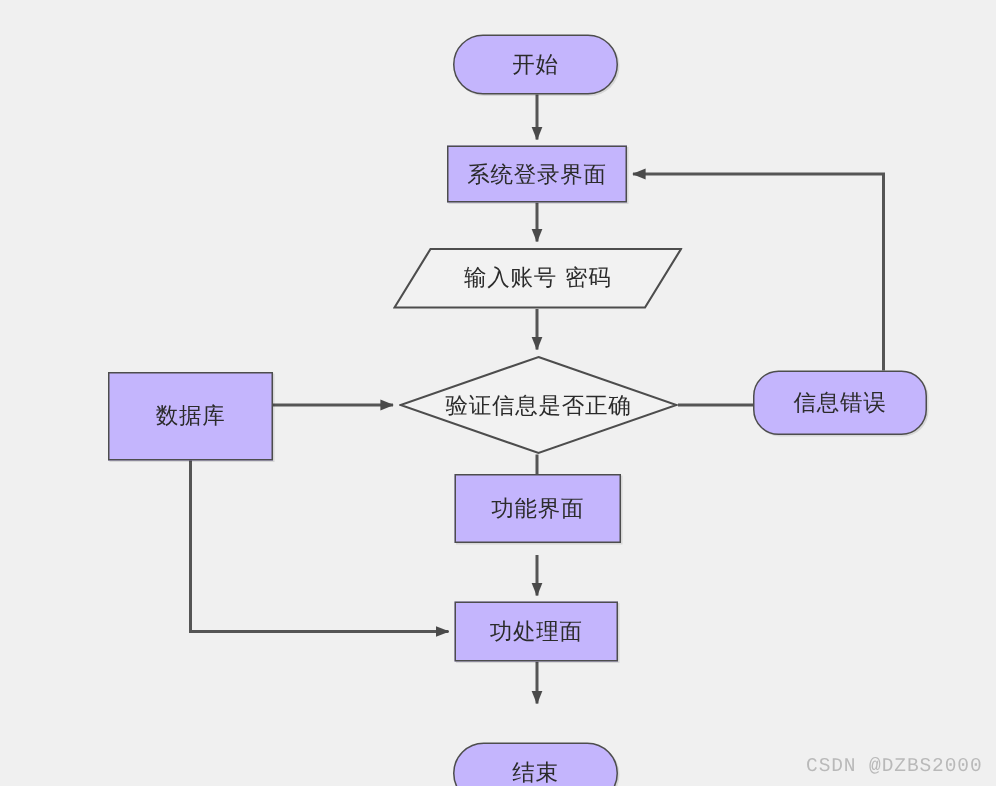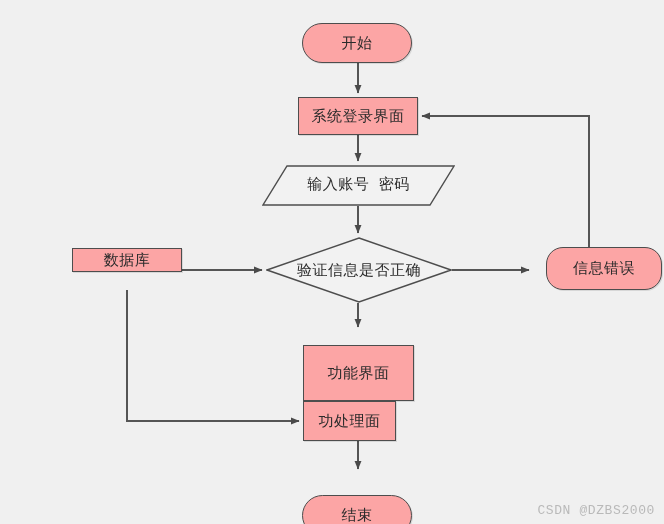--- a/index.html
+++ b/index.html
@@ -23,21 +23,21 @@
   #edges-layer {
     position: absolute;
     left: 0;
     top: 0;
     width: 664px;
     height: 524px;
   }
   .node {
     position: absolute;
     box-sizing: border-box;
-    background: #fca5a5;
+    background: #c4b5fd;
     border: 1px solid #4d4d4d;
     display: flex;
     align-items: center;
     justify-content: center;
     text-align: center;
     color: #2b2b2b;
     font-size: 15px;
     line-height: 1.25;
     letter-spacing: 0.5px;
     box-shadow: 1px 1px 0 rgba(0,0,0,0.10);
@@ -66,21 +66,20 @@
     height: 100%;
     display: flex;
     flex-direction: column;
     align-items: center;
     justify-content: center;
     text-align: center;
     color: #2b2b2b;
     font-size: 15px;
     line-height: 1.3;
     letter-spacing: 0.5px;
-    font-family: Liberation Mono, monospace;
   }
 
   
   .decision-wrap {
     position: absolute;
     font-family: Liberation Mono, monospace;
   }
   .decision-shape {
     position: absolute;
     left: 0;
@@ -162,33 +161,33 @@
     </div>
   </div>
 
   <div class="decision-wrap" style="left:266px; top:237px; width:186px; height:66px;">
     <svg class="decision-shape" viewBox="0 0 186 66" preserveAspectRatio="none">
       <polygon points="93,1 185,33 93,65 1,33" fill="#f2f2f2" stroke="#4d4d4d" stroke-width="1.4"></polygon>
     </svg>
     <div class="decision-label">验证信息是否正确</div>
   </div>
 
-  <div class="node process" style="left:72px; top:248px; width:110px; height:24px;">
+  <div class="node process" style="left:72px; top:248px; width:110px; height:59px;">
     <span>数据库</span>
   </div>
 
-  <div class="node process" style="left:546px; top:247px; width:116px; height:43px;border-radius:17px;">
+  <div class="node process" style="left:502px; top:247px; width:116px; height:43px;border-radius:17px;">
     <span>信息错误</span>
   </div>
 
-  <div class="node process" style="left:303px; top:345px; width:111px; height:56px;">
+  <div class="node process" style="left:303px; top:316px; width:111px; height:46px;">
     <span>功能界面</span>
   </div>
 
-  <div class="node process" style="left:303px; top:401px; width:93px; height:40px;">
+  <div class="node process" style="left:303px; top:401px; width:109px; height:40px;">
     <span>功处理面</span>
   </div>
 
   <div class="node terminal" style="left:302px; top:495px; width:110px; height:41px;align-items:center;">
     <span>结束</span>
   </div>
 
   <div class="watermark">CSDN @DZBS2000</div>
 
 </div>

